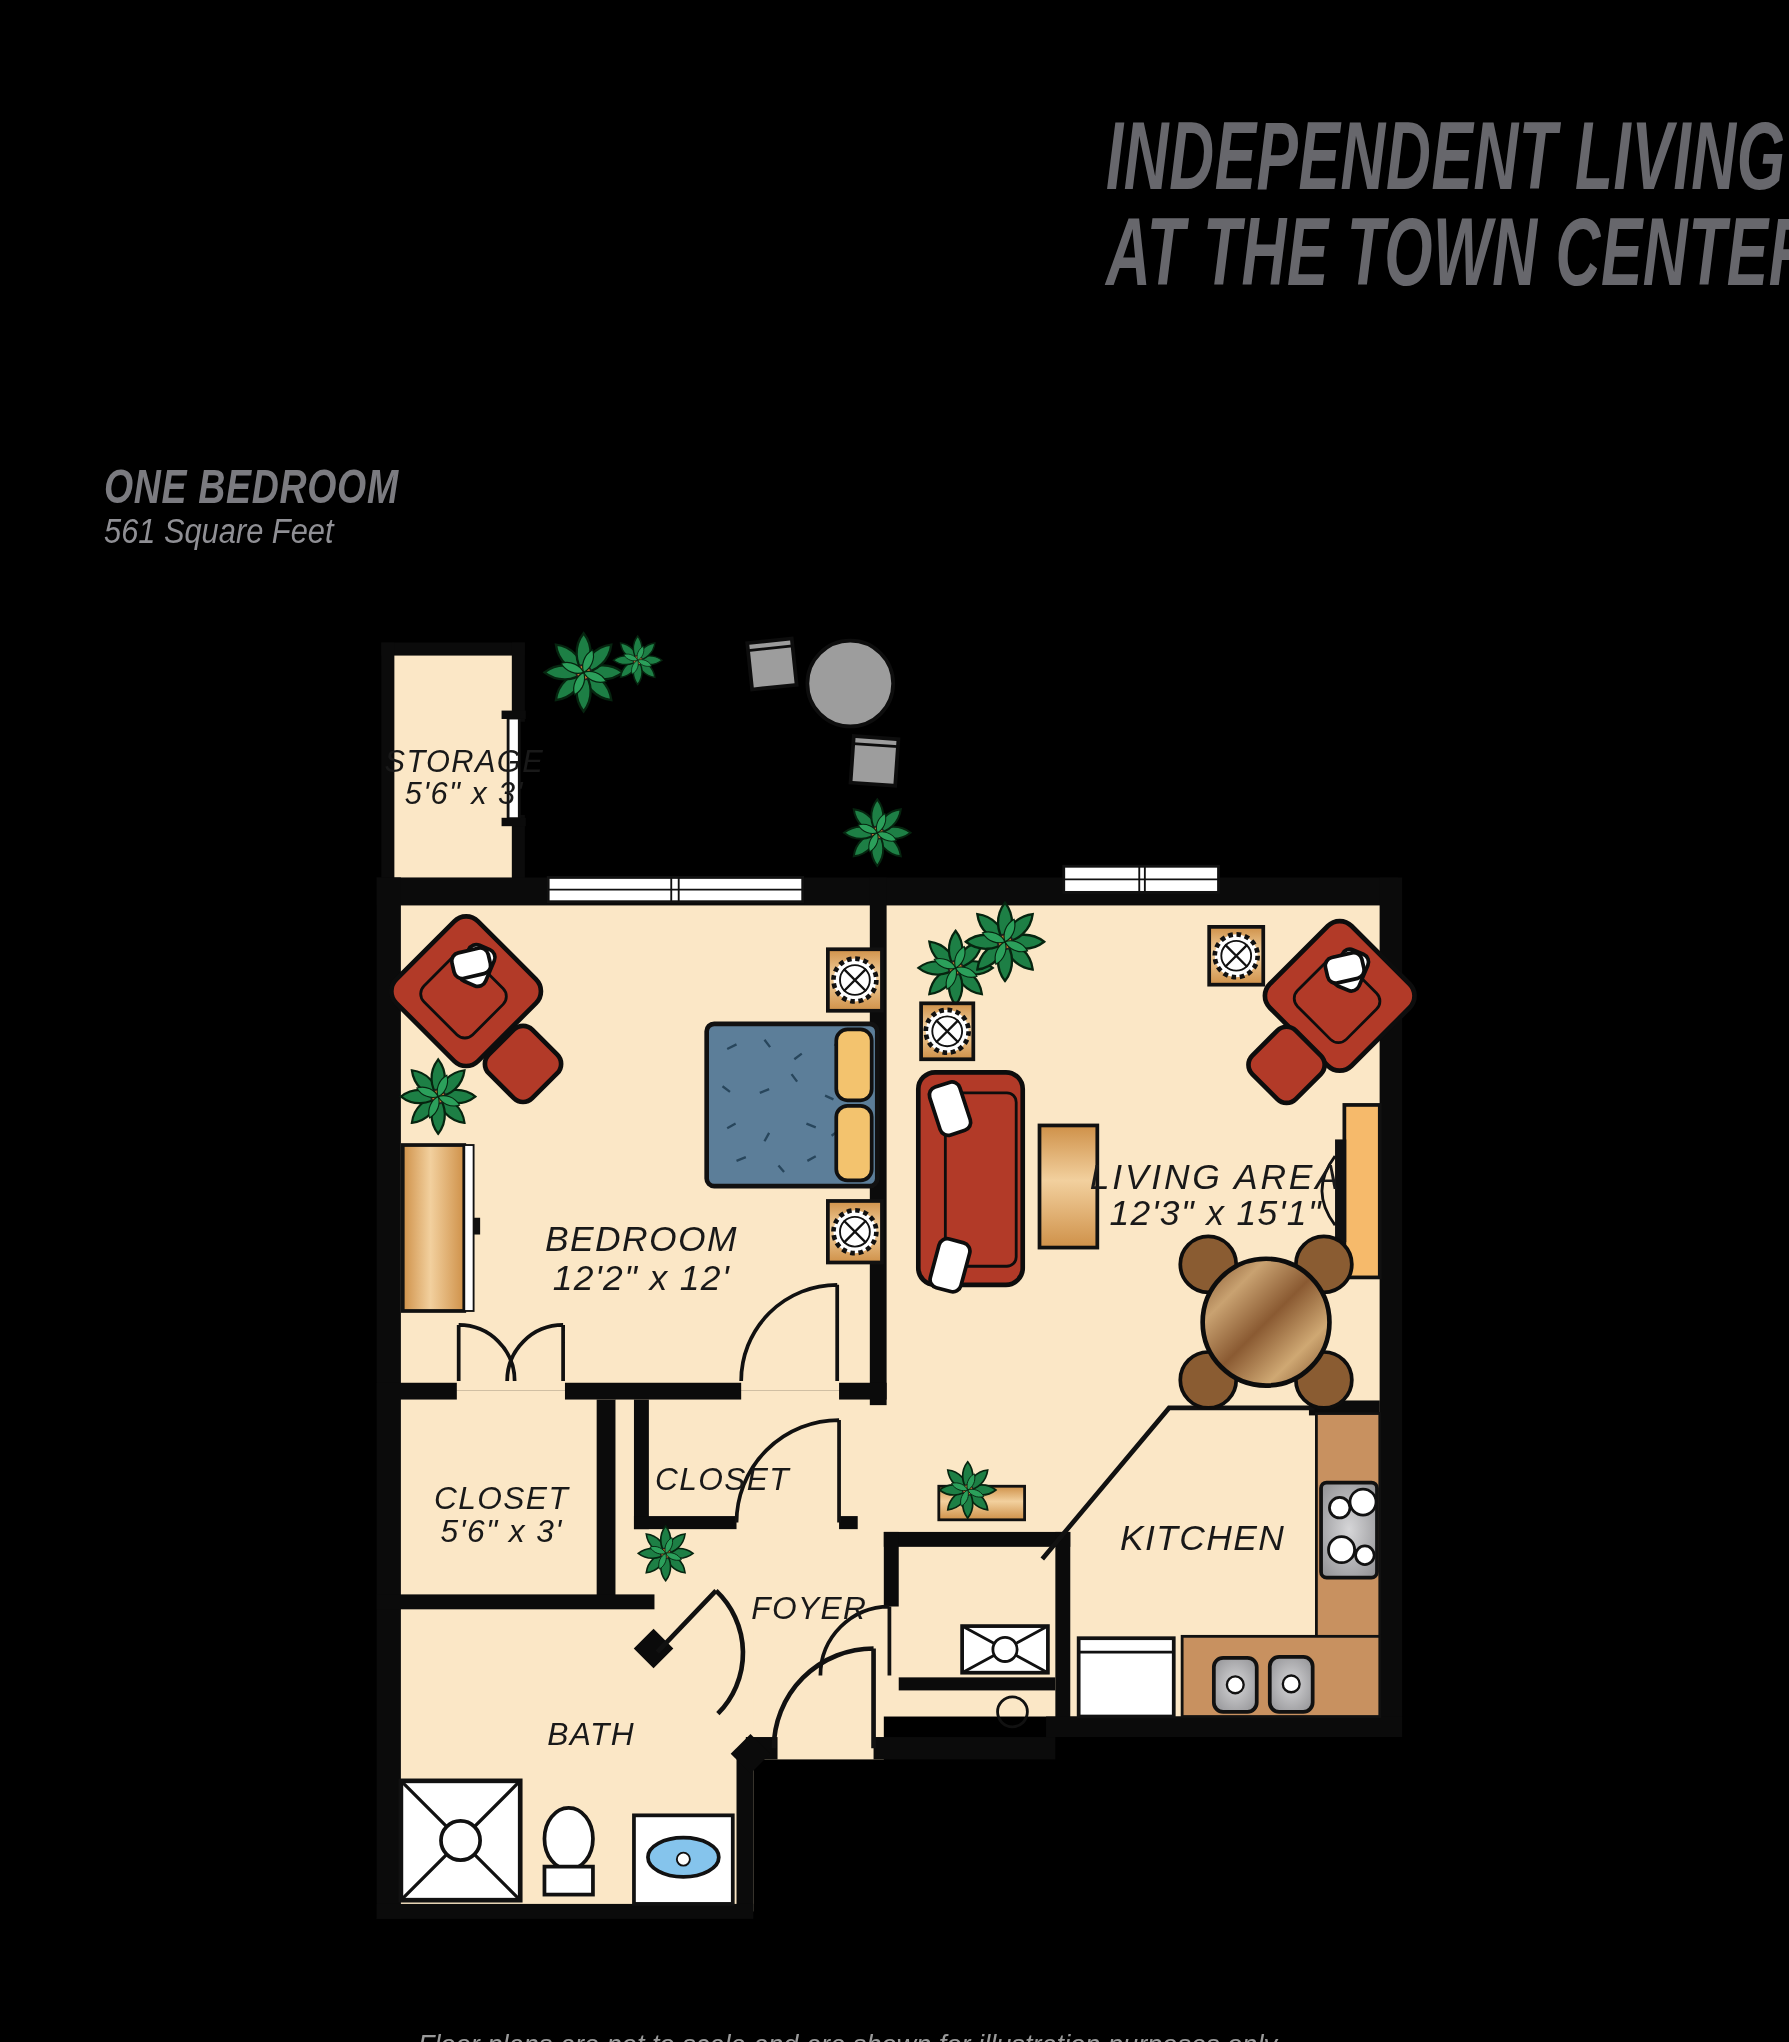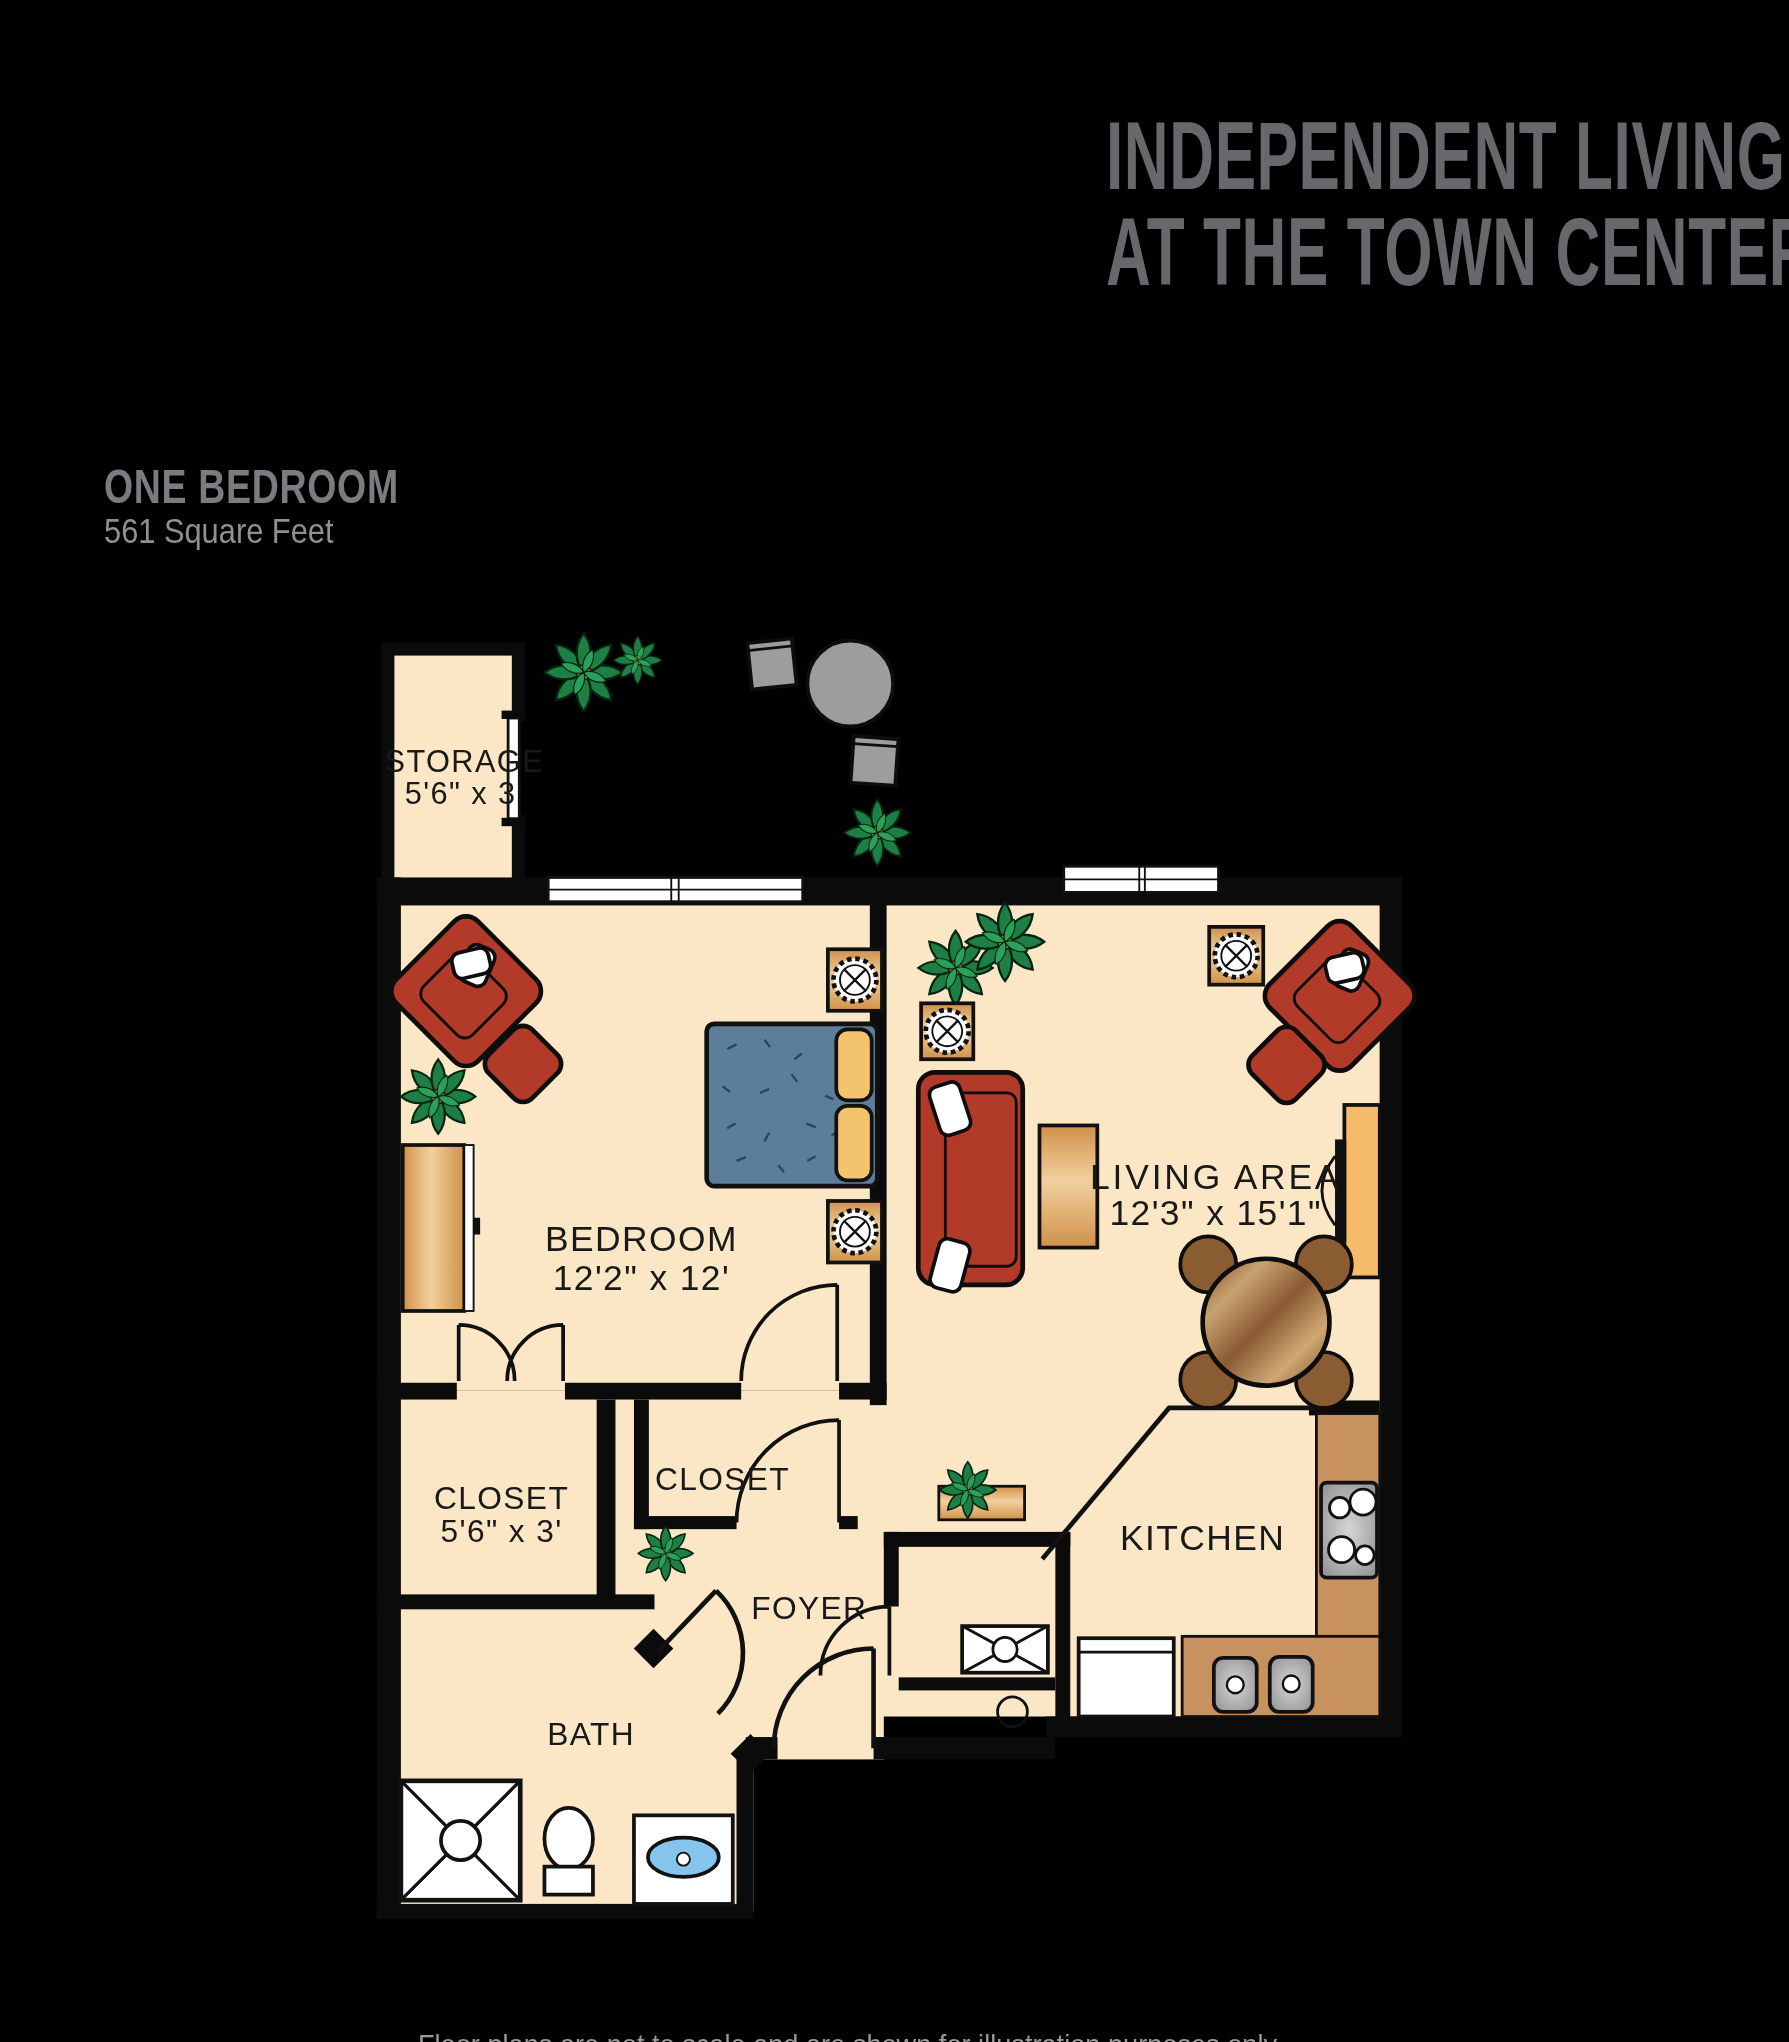--- a/index.html
+++ b/index.html
@@ -1,17 +1,17 @@
 <!DOCTYPE html>
 <html style="font-size:15px"><head>
 <meta charset="utf-8">
 <style>
   html,body{margin:0;padding:0;background:#000;}
   .canvas{position:relative;width:1790px;height:2043px;background:#000;overflow:hidden;
-          font-family:"Liberation Sans",sans-serif;}
+          font-family:"Liberation Sans",sans-serif;font-style:italic;}
   .hdr-title{position:absolute;left:1106px;top:108px;color:#67676c;font-weight:bold;
              font-size:97px;line-height:0.99;letter-spacing:0.9px;white-space:nowrap;
              transform:scaleX(0.64);transform-origin:left top;}
   .plan-name{position:absolute;left:104px;top:459px;color:#7b7b80;font-weight:bold;
              font-size:48px;letter-spacing:0.9px;white-space:nowrap;
              transform:scaleX(0.78);transform-origin:left top;}
   .plan-area{position:absolute;left:104px;top:511px;color:#8f8f94;font-size:35px;
              white-space:nowrap;transform:scaleX(0.88);transform-origin:left top;}
   .plan-svg{position:absolute;left:0;top:0;}
   .caption{position:absolute;left:418px;top:2029px;width:1212px;height:14px;overflow:hidden;

